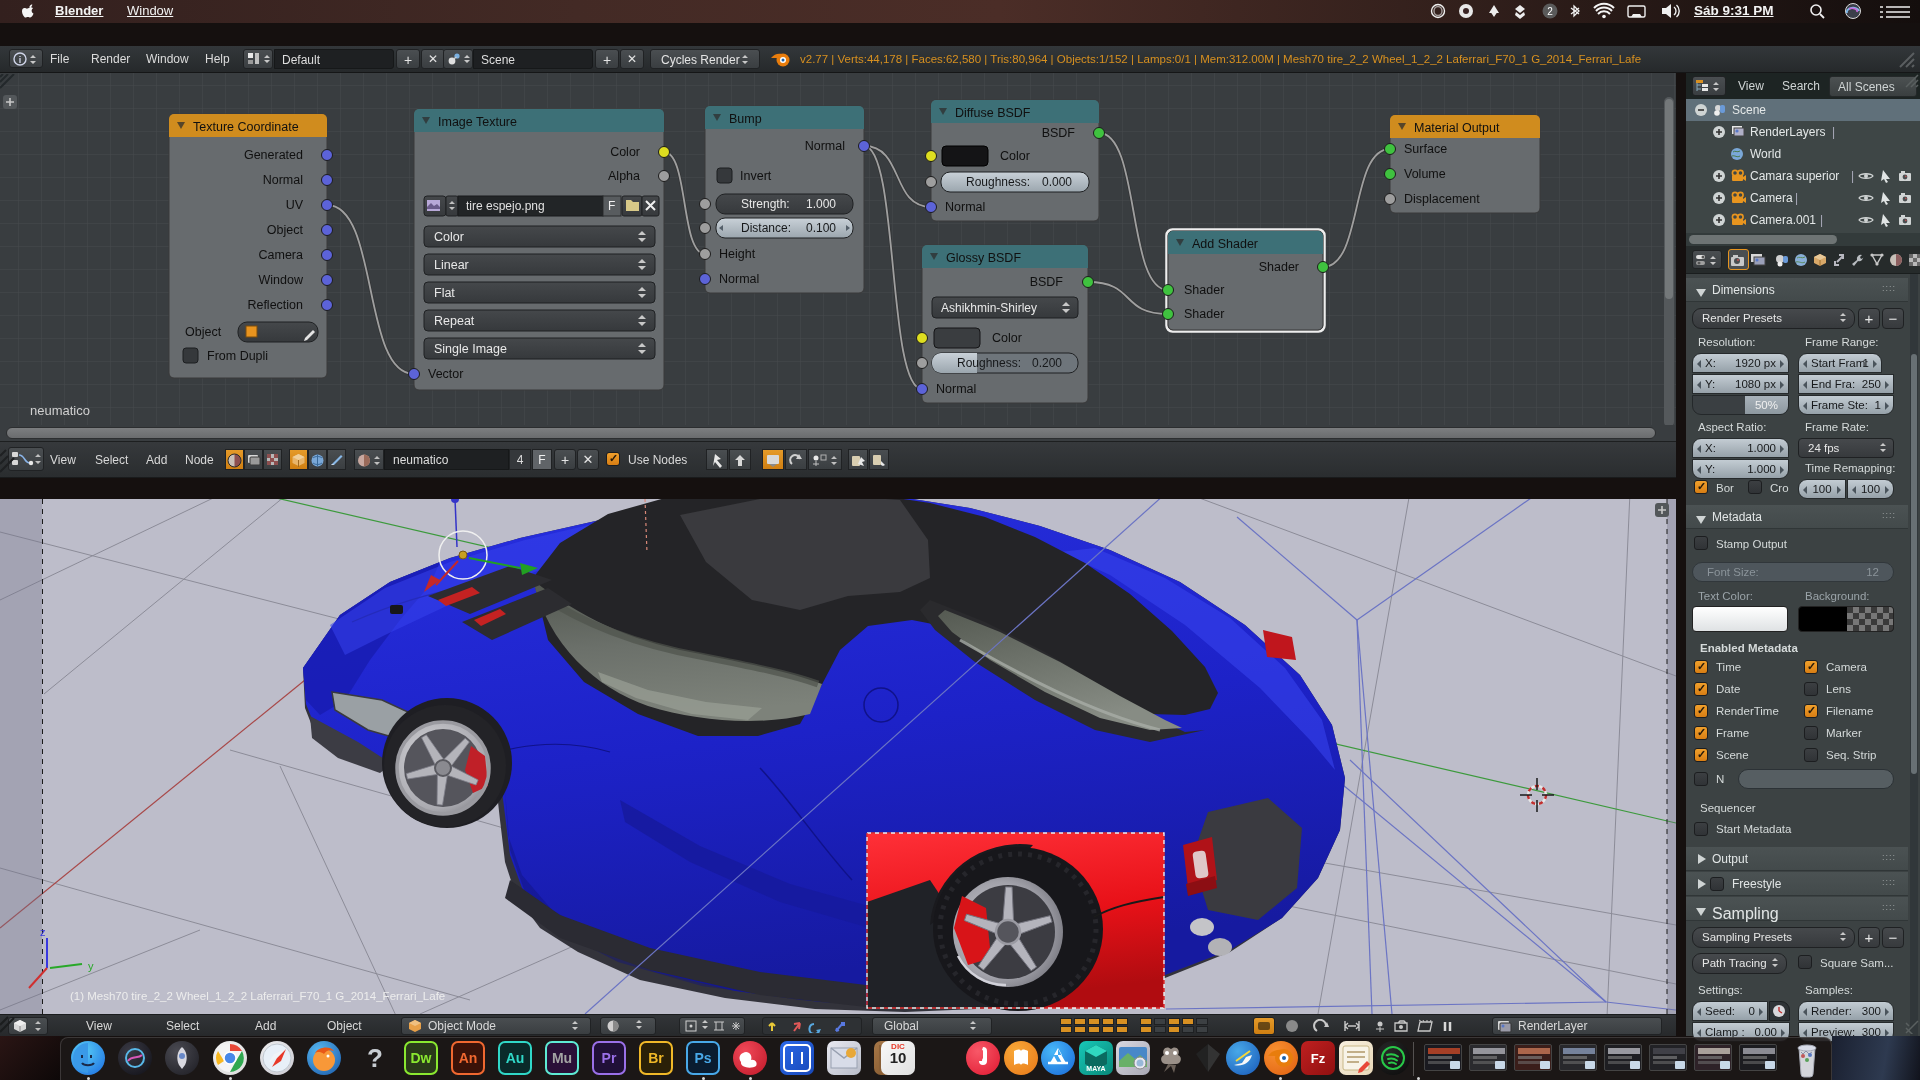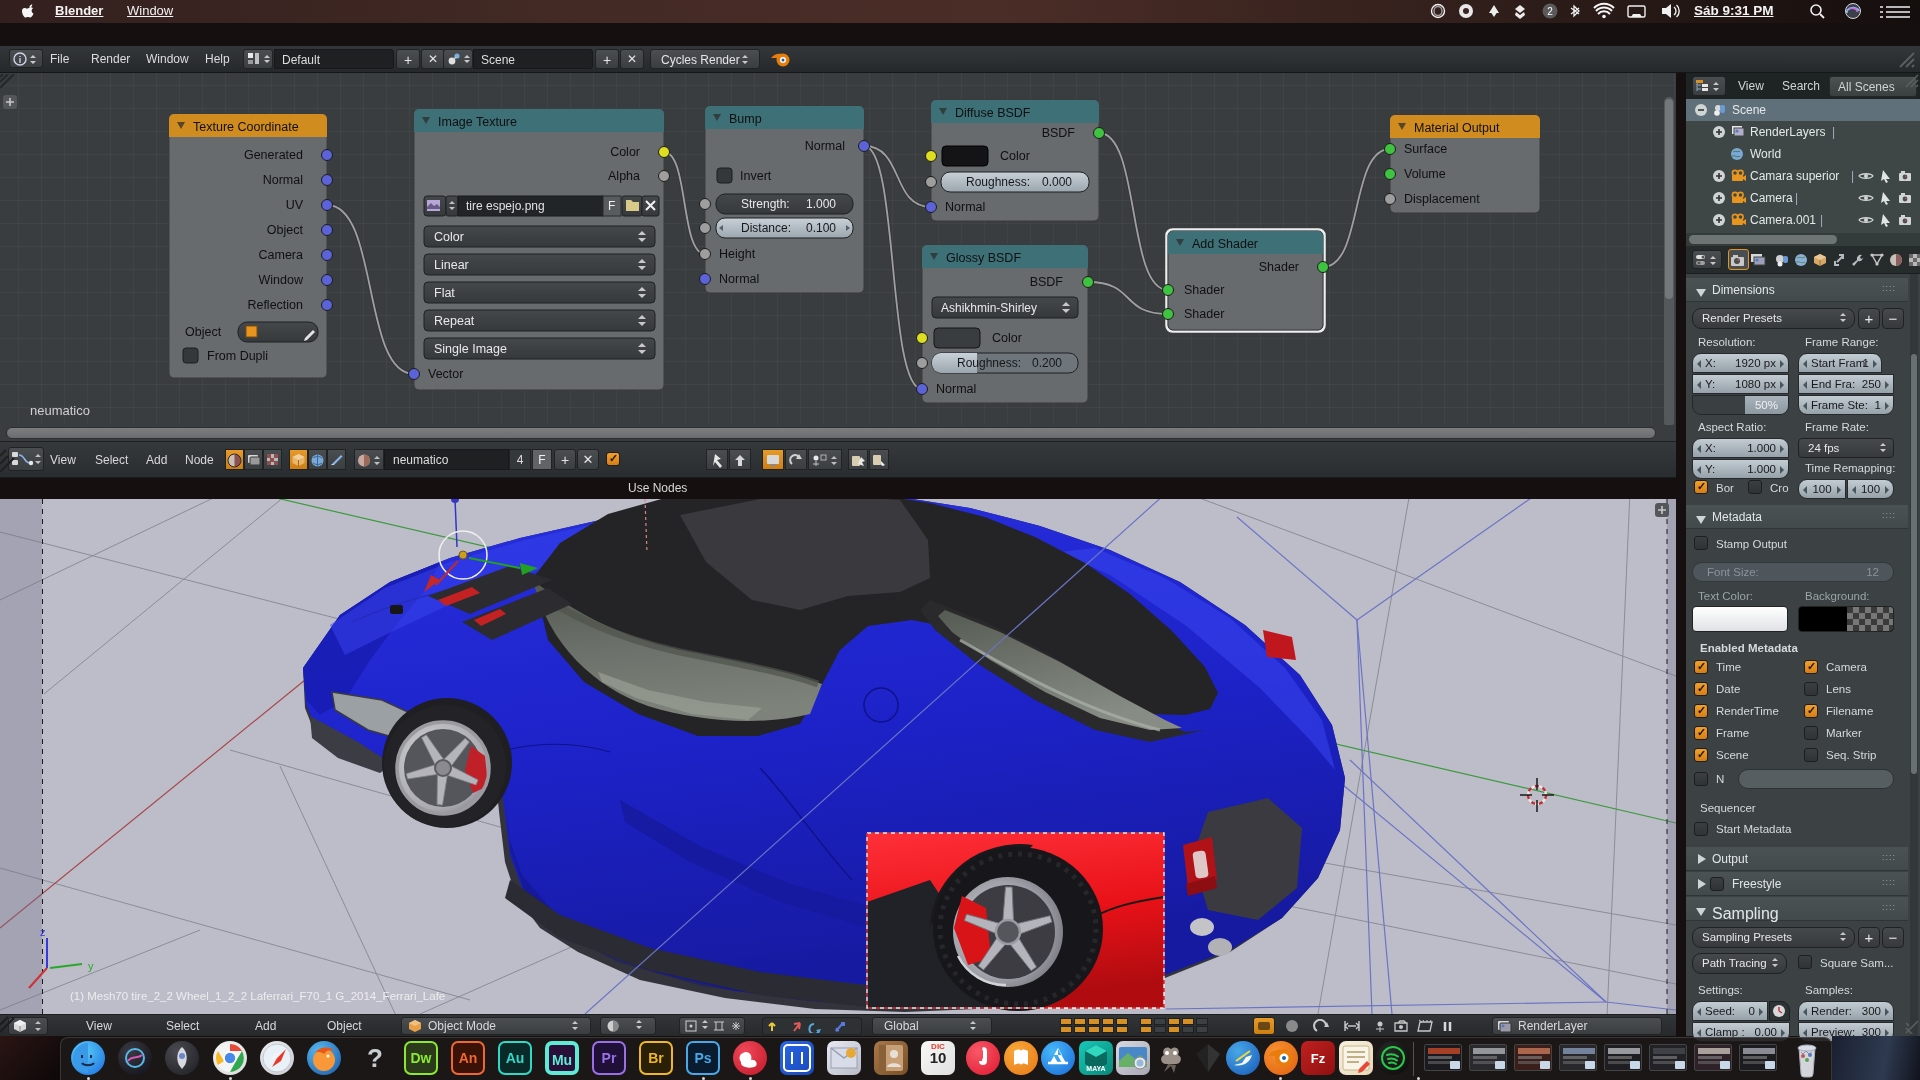--- a/index.html
+++ b/index.html
@@ -119,20 +119,21 @@
  <div class="btn" style="left:650px;top:3px;width:110px;height:20px;padding:3px 0 0 10px;">Cycles Render</div>
  <svg class="abs" style="left:740px;top:8px" width="12" height="12">
         <path d="M2 4l3-3 3 3zM2 7l3 3 3-3z" fill="#c8c8c8"></path>
       </svg>
  <svg class="abs" style="left:770px;top:5px" width="22" height="17" viewBox="0 0 22 17">
         <circle cx="13" cy="9" r="6.5" fill="#e87d0d"></circle>
         <circle cx="13" cy="9" r="3" fill="#fff"></circle>
         <circle cx="13" cy="9" r="1.5" fill="#1860a8"></circle>
         <path d="M1 7c3-4 7-5 11-4l-4 4z" fill="#e87d0d"></path>
       </svg>
+ <div class="mi" style="left:800px;color:#d79020;font-size:11.5px;top:7px;">v2.77 | Verts:44,178 | Faces:62,580 | Tris:80,964 | Objects:1/152 | Lamps:0/1 | Mem:312.00M | Mesh70 tire_2_2 Wheel_1_2_2 Laferrari_F70_1 G_2014_Ferrari_Lafe</div>
  <svg class="abs" style="left:1898px;top:5px" width="18" height="18">
         <path d="M16 2L2 16M16 8l-8 8M16 14l-2 2" stroke="#5a5e60" stroke-width="2"></path>
       </svg>
 </div>
 <svg class="abs" style="left:0;top:73px" width="1676" height="368" viewBox="0 0 1676 368">
       <defs>
         <pattern id="grid" width="23" height="23" patternUnits="userSpaceOnUse" x="-4" y="-10">
           <rect width="23" height="23" fill="#393d40"></rect>
           <path d="M23 0V23M0 23H23" stroke="#474a4d" stroke-width="1"></path>
         </pattern>
@@ -351,21 +352,21 @@
           <circle cx="8" cy="9.5" r="6" fill="#c8a8a0"></circle>
           <path d="M8 3.5a6 6 0 0 1 0 12z" fill="#9a6a5a"></path>
           <path d="M18 8l3-3 3 3zM18 11l3 3 3-3z" fill="#c0c0c0"></path>
         </svg></div>
       <div class="dfield" style="left:384px;top:7px;width:125px;height:21px;padding:3px 0 0 8px;border-radius:0;">neumatico</div>
       <div class="abs" style="left:509px;top:7px;width:22px;height:21px;background:#35383b;border:1px solid #202224;color:#ddd;text-align:center;padding-top:3px;font-size:12px;">4</div>
       <div class="abs" style="left:532px;top:7px;width:20px;height:21px;background:#606468;border:1px solid #202224;color:#f0f0f0;text-align:center;padding-top:3px;font-size:12px;">F</div>
       <div class="btn" style="left:554px;top:7px;width:22px;height:21px;text-align:center;padding-top:2px;font-size:14px;">+</div>
       <div class="btn" style="left:577px;top:7px;width:22px;height:21px;text-align:center;padding-top:2px;font-size:13px;">✕</div>
       <div class="cb cbon" style="left:606px;top:10px;"></div>
-      <div class="mi" style="left:628px;margin-top:28px;">Use Nodes</div>
+      <div class="mi" style="left:628px;">Use Nodes</div>
       <div class="abs" style="left:706px;top:7px;width:22px;height:21px;background:linear-gradient(#4a4e51,#3a3e41);border:1px solid #202224;"><svg width="20" height="19" style="margin:1px 0 0 0">
           <path d="M8 3l6 5-4 1 5 6-2 2-5-6-2 4z" fill="#e8e8e8"></path>
         </svg></div>
       <div class="abs" style="left:729px;top:7px;width:22px;height:21px;background:linear-gradient(#4a4e51,#3a3e41);border:1px solid #202224;"><svg width="20" height="19" style="margin:1px 0 0 0">
           <path d="M10 4l5 5h-3v6h-4V9H5z" fill="#d8d8d8"></path>
         </svg></div>
       <div class="abs" style="left:762px;top:7px;width:22px;height:21px;background:linear-gradient(#e59a29,#cf7f12);border:1px solid #202224;"><svg width="20" height="19" style="margin:1px 0 0 0">
           <rect x="4" y="4" width="12" height="9" rx="1" fill="#d8d8d8"></rect>
           <path d="M6 13l4 3 4-3" fill="#8a8a8a"></path>
         </svg></div>
@@ -1105,21 +1106,21 @@
         </svg></div>
       <div class="di" style="left:246px;background:radial-gradient(circle at 35% 30%,#58b8f0,#1858a8);border-radius:50%;"><svg width="34" height="34">
           <circle cx="17" cy="19" r="11" fill="#f89838"></circle>
           <path d="M8 12c3-6 15-8 19-2-5-2-8 0-10 3-4-3-7-2-9-1z" fill="#e85818"></path>
           <circle cx="21" cy="15" r="1.5" fill="#fff"></circle>
         </svg></div>
       <div class="di" style="left:297px;color:#c8cdd2;font-size:26px;font-weight:bold;">?</div>
       <div class="di" style="left:343px;background:#2a3a1a;border:2px solid #8ae830;color:#8ae830;font-size:14px;font-weight:bold;line-height:30px;">Dw</div>
       <div class="di" style="left:390px;background:#3a1208;border:2px solid #f06830;color:#f06830;font-size:14px;font-weight:bold;line-height:30px;">An</div>
       <div class="di" style="left:437px;background:#0a2a2a;border:2px solid #30d8c8;color:#30d8c8;font-size:14px;font-weight:bold;line-height:30px;">Au</div>
-      <div class="di" style="left:484px;background:#2a1038;border:4px solid #5eead4;color:#5eead4;font-size:14px;font-weight:bold;line-height:30px;">Mu</div>
+      <div class="di" style="left:484px;background:#2a1038;border:2px solid #5eead4;color:#a3a3a3;font-size:14px;font-weight:bold;line-height:30px;">Mu</div>
       <div class="di" style="left:531px;background:#201038;border:2px solid #9a70e8;color:#9a70e8;font-size:14px;font-weight:bold;line-height:30px;">Pr</div>
       <div class="di" style="left:578px;background:#2a2008;border:2px solid #f0b828;color:#f0b828;font-size:14px;font-weight:bold;line-height:30px;">Br</div>
       <div class="di" style="left:625px;background:#0a1c30;border:2px solid #48a8e8;color:#48a8e8;font-size:14px;font-weight:bold;line-height:30px;">Ps</div>
       <div class="di" style="left:672px;background:radial-gradient(circle at 35% 30%,#f04858,#c01828);border-radius:50%;"><svg width="34" height="34">
           <path d="M10 12c5-3 10 2 8 7 4-1 7 3 5 6-4 3-16 2-15-4-3-4-1-8 2-9z" fill="#fff"></path>
         </svg></div>
       <div class="di" style="left:719px;background:linear-gradient(135deg,#2a68e8,#1848b8);font-size:15px;font-weight:bold;color:#fff;"><svg width="30" height="30" style="margin-top:2px">
           <rect x="2" y="2" width="26" height="26" rx="4" fill="none" stroke="#fff" stroke-width="2"></rect>
           <path d="M10 9v12M20 9v12" stroke="#fff" stroke-width="2"></path>
         </svg></div>
@@ -1127,21 +1128,21 @@
           <rect x="4" y="7" width="26" height="20" fill="#d8dce8" stroke="#98a0b0"></rect>
           <path d="M4 7l13 10 13-10" fill="none" stroke="#98a0b0" stroke-width="1.5"></path>
           <circle cx="24" cy="12" r="5" fill="#e8a838"></circle>
         </svg></div>
       <div class="di" style="left:813px;background:linear-gradient(135deg,#a87848,#7a5028);font-size:15px;font-weight:bold;color:#fff;"><svg width="34" height="34">
           <rect x="5" y="4" width="24" height="26" rx="2" fill="#c8a078"></rect>
           <rect x="5" y="4" width="7" height="26" fill="#8a6038"></rect>
           <circle cx="20" cy="13" r="4" fill="#e8e0d8"></circle>
           <path d="M13 26c1-5 13-5 14 0z" fill="#e8e0d8"></path>
         </svg></div>
-      <div class="di" style="left:860px;background:linear-gradient(135deg,#f8f8f8,#e0e0e0);font-size:15px;font-weight:bold;color:#fff;">
+      <div class="di" style="left:820px;background:linear-gradient(135deg,#f8f8f8,#e0e0e0);font-size:15px;font-weight:bold;color:#fff;">
         <div style="font-size:8px;color:#e83828;margin-top:2px;line-height:8px;">DIC</div>
         <div style="font-size:15px;color:#222;line-height:14px;font-weight:bold;">10</div>
       </div>
       <div class="di" style="left:905px;background:radial-gradient(circle at 35% 30%,#f85868,#e01830);border-radius:50%;"><svg width="34" height="34">
           <path d="M17 6a4 4 0 0 1 4 4v10a4 4 0 1 1-8 0h3a4 4 0 0 1 1-3V10a1 1 0 0 0-1-1z" fill="#fff"></path>
         </svg></div>
       <div class="di" style="left:943px;background:radial-gradient(circle at 35% 30%,#f8a838,#e87818);border-radius:50%;"><svg width="34" height="34">
           <path d="M10 10c4-2 6-2 7 0v14c-1-2-3-2-7 0zM24 10c-4-2-6-2-7 0v14c1-2 3-2 7 0z" fill="#fff"></path>
         </svg></div>
       <div class="di" style="left:980px;background:radial-gradient(circle at 35% 30%,#48b8f8,#1868d8);border-radius:50%;"><svg width="34" height="34">

